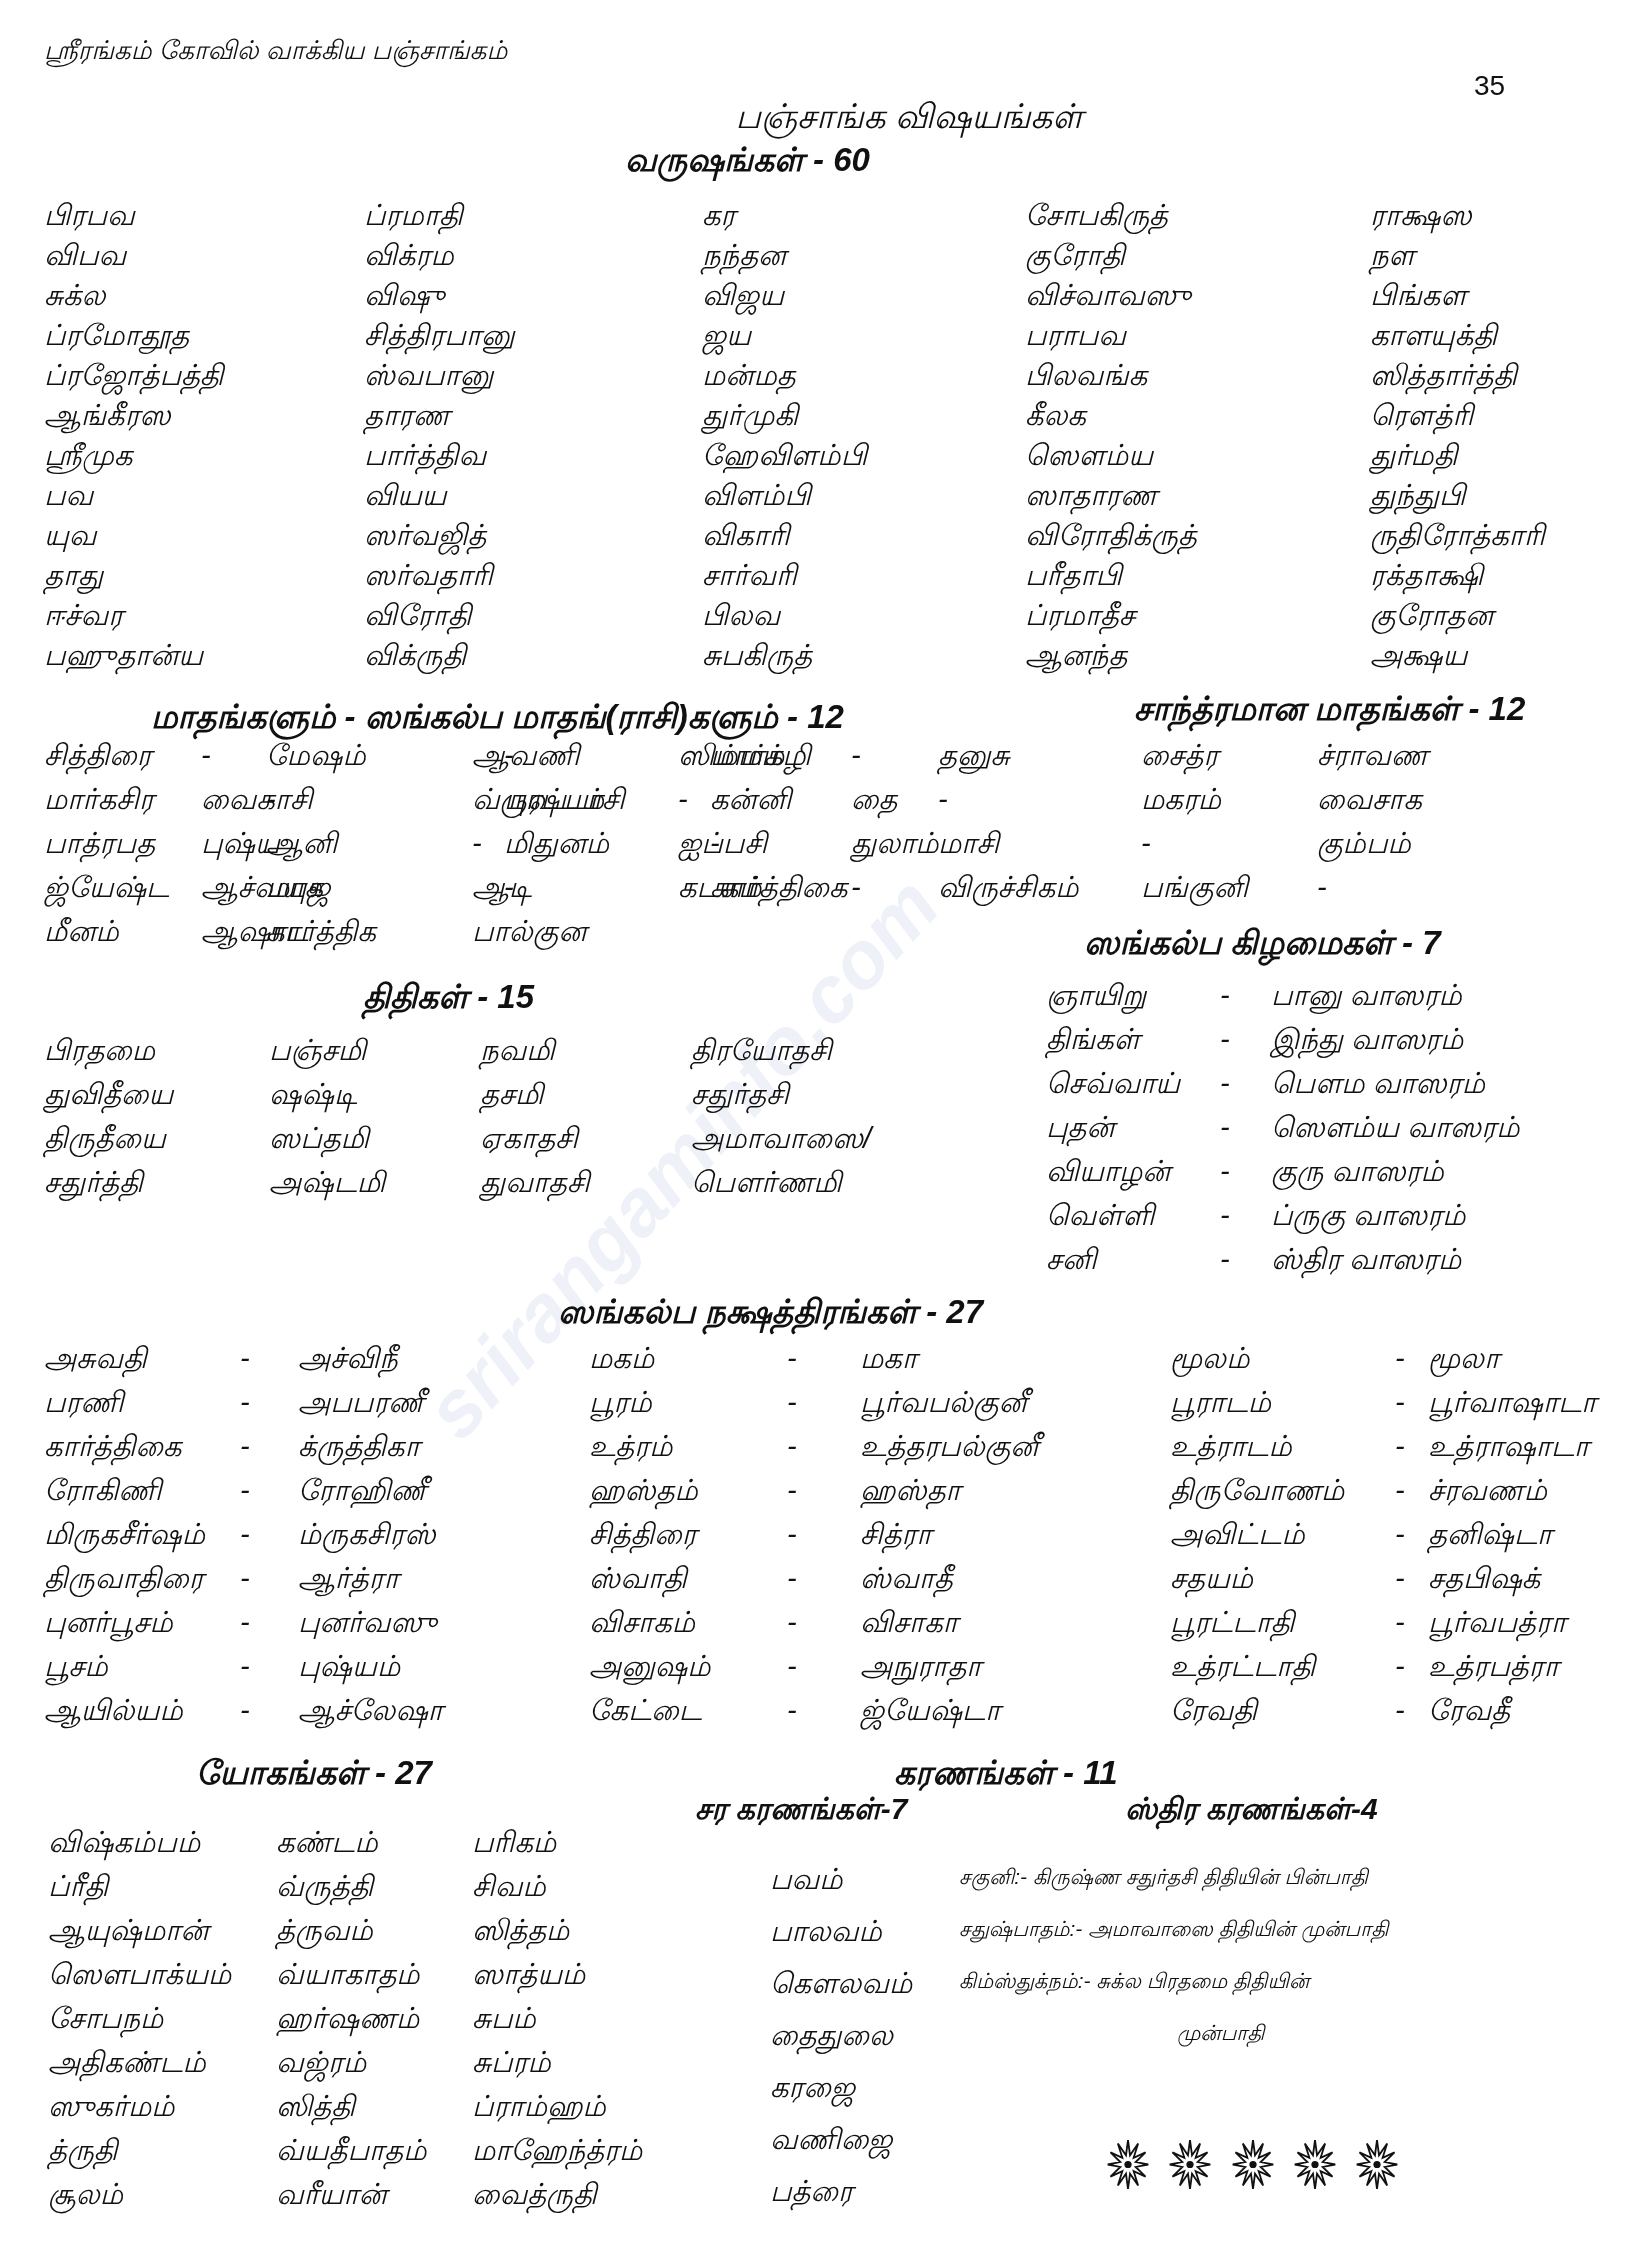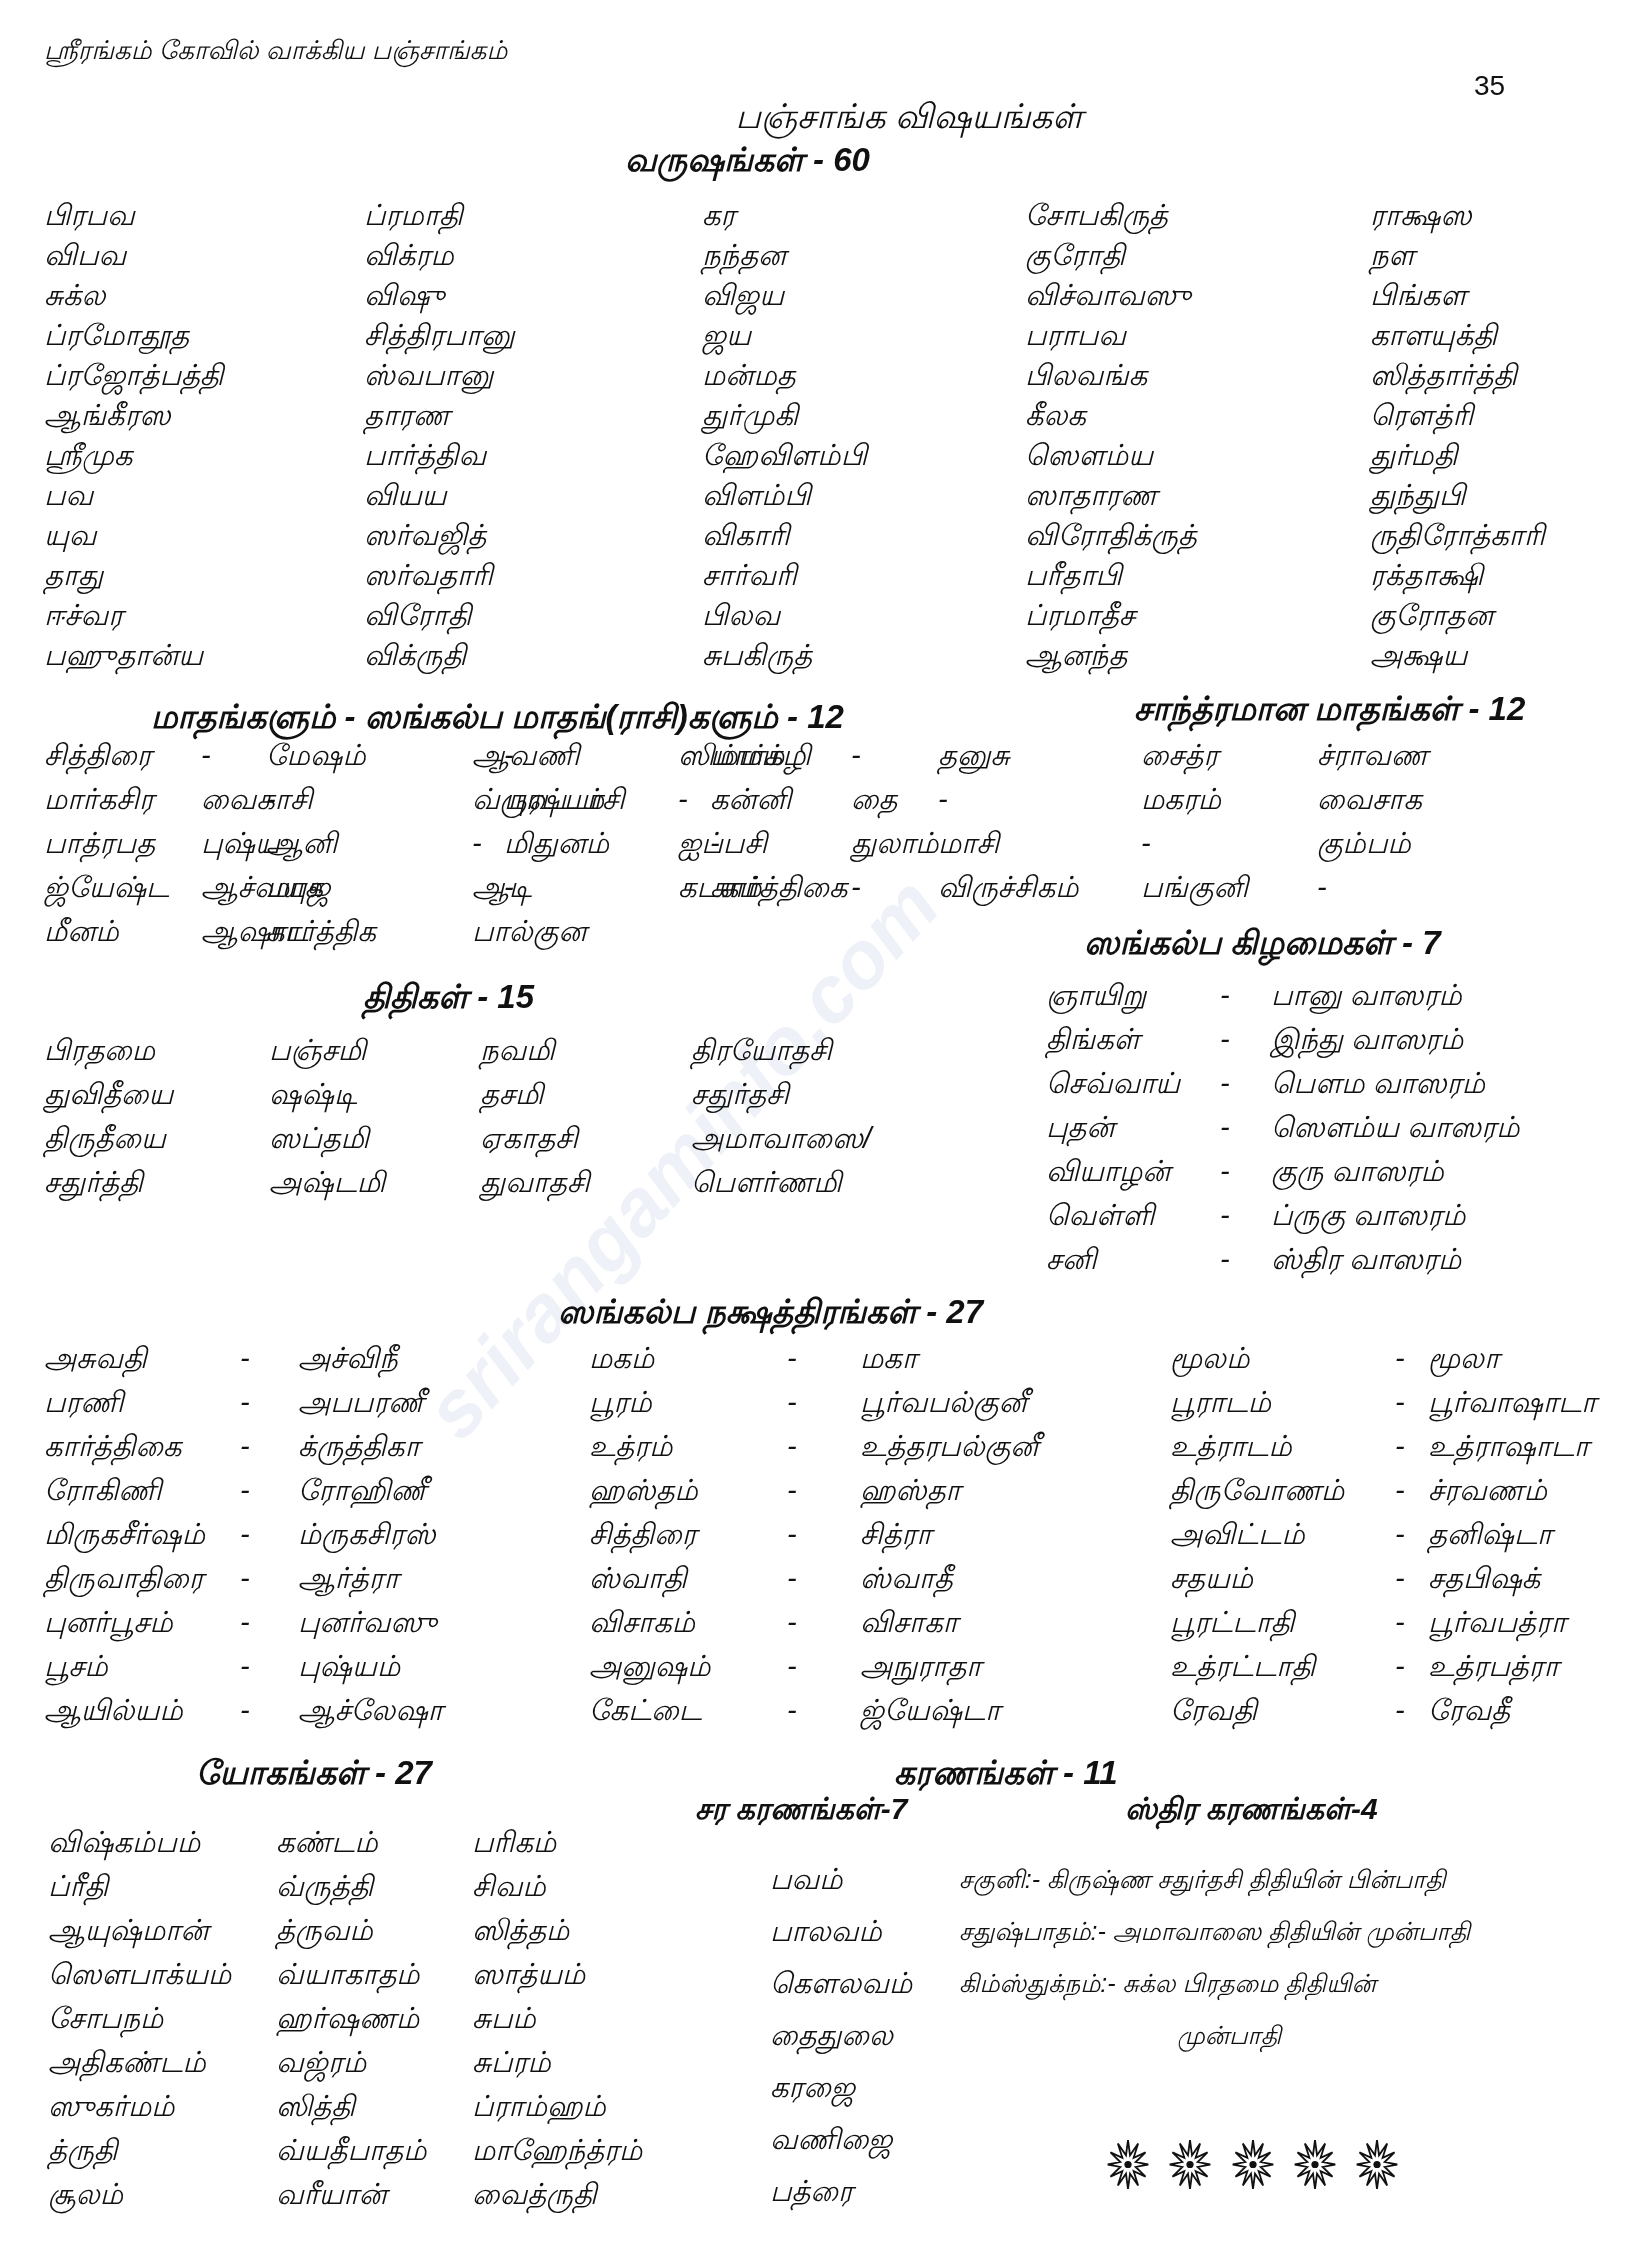--- a/index.html
+++ b/index.html
@@ -43,21 +43,21 @@
   
   .g-nak { left: 44px; top: 1344px; grid-template-columns: 196px 58px 291px 198px 73px 310px 225px 33px 218px; grid-auto-rows: 44px; }
 
   
   .g-yoga { left: 48px; top: 1828px; grid-template-columns: 228px 196px 218px; grid-auto-rows: 44px; }
 
   
   .g-chara { left: 770px; top: 1865px; grid-template-columns: 218px; grid-auto-rows: 52px; }
 
   
-  .g-sthira { left: 959px; top: 1865px; font-size: 25px; font-style: italic; }
+  .g-sthira { left: 959px; top: 1865px; font-size: 21px; font-style: italic; }
   .g-sthira .row { height: 52px; white-space: nowrap; }
   .g-sthira .cont { padding-left: 218px; }
 
   .ornament { left: 1107px; top: 2139px; display: flex; gap: 20.3px; }
   .ornament svg { width: 42px; height: 51px; }
 
   .watermark {
     left: 407px; top: 1395px; font-size: 80px; font-weight: bold; font-style: italic;
     color: rgba(120,150,190,0.13); transform: rotate(-48deg); transform-origin: left top; white-space: nowrap;
   }

